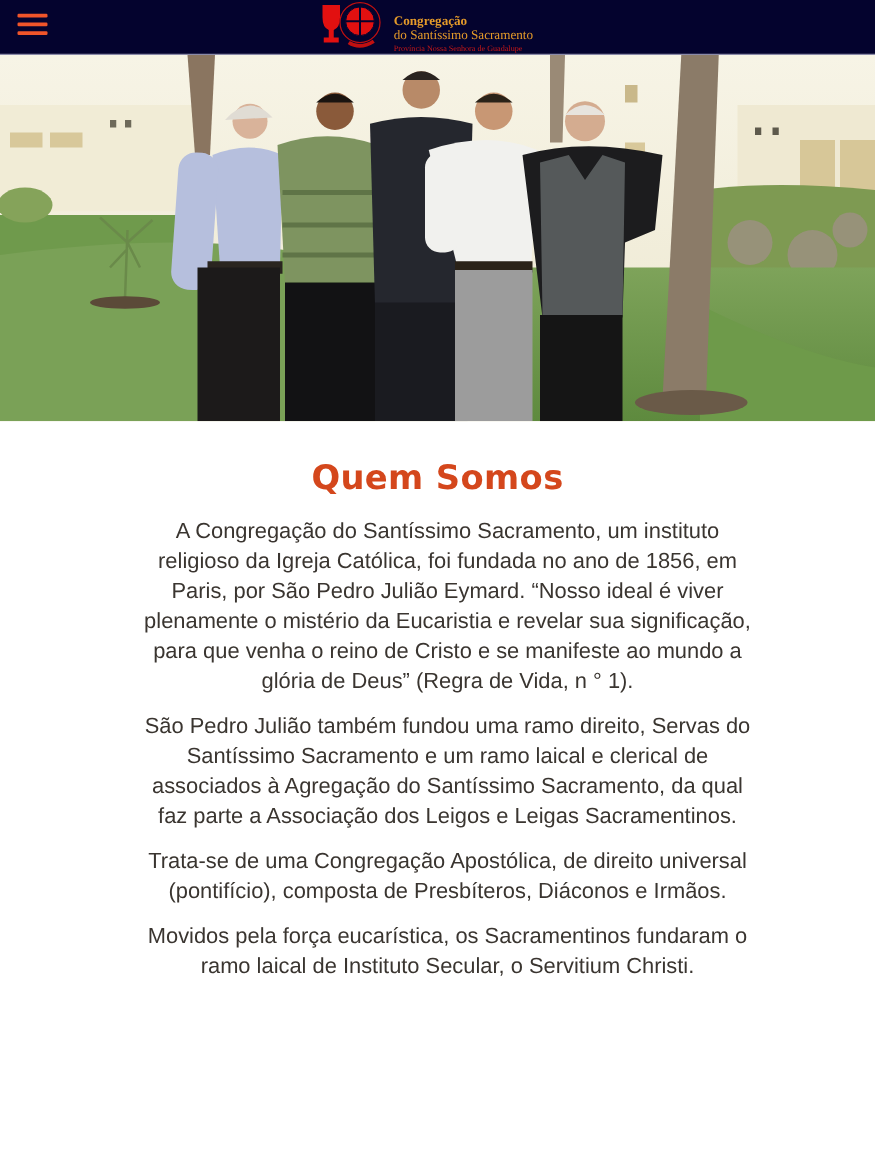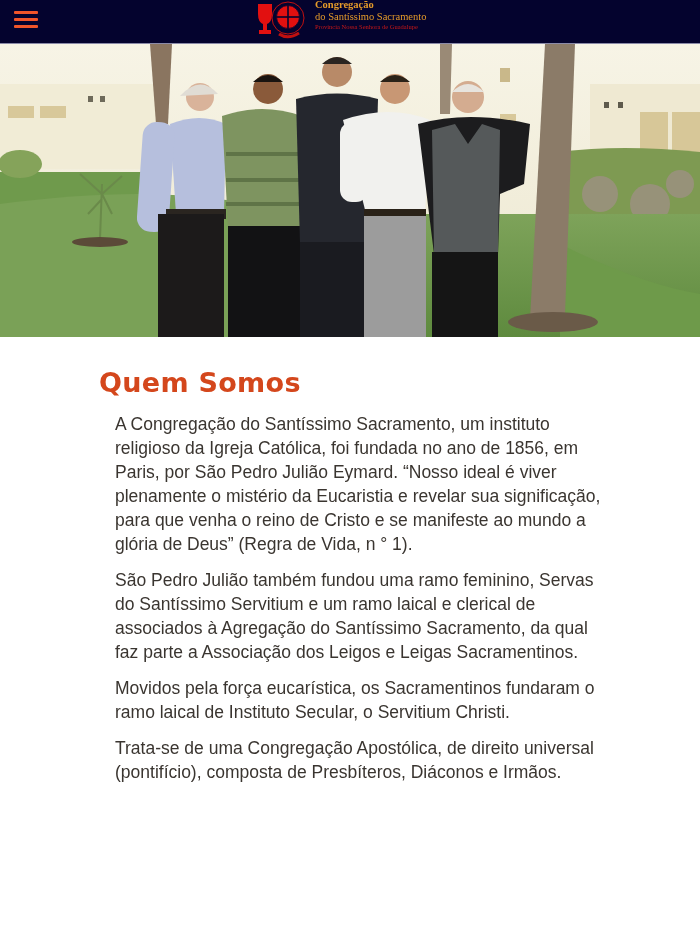--- a/index.html
+++ b/index.html
@@ -1,28 +1,28 @@
 <!DOCTYPE html>
 <html><head>
 <meta charset="utf-8">
 <style>
   html, body { margin:0; padding:0; }
   body { width:700px; height:934px; overflow:hidden; background:#ffffff; font-family:"Liberation Sans", sans-serif; }
   .header { position:relative; height:43px; background:#04032e; border-bottom:1px solid #8a8aa8; }
   .hamburger { position:absolute; left:14px; top:11px; width:24px; height:18px; cursor:pointer; }
   .hamburger span { position:absolute; left:0; width:24px; height:3px; background:#f0552a; border-radius:1px; }
   .hamburger span:nth-child(1){ top:0; } .hamburger span:nth-child(2){ top:7px; } .hamburger span:nth-child(3){ top:14px; }
-  .logo { position:absolute; left:255px; top:0; height:43px; display:flex; align-items:flex-start; cursor:pointer; }
+  .logo { position:absolute; left:255px; top:0; height:43px; display:flex; align-items:flex-end; cursor:pointer; }
   .logo svg { width:58px; height:43px; }
   .logo-text { margin-left:2px; display:flex; flex-direction:column; line-height:1; }
   .logo-line1 { font-family:"Liberation Serif", serif; font-size:10.5px; color:#e59b2a; font-weight:bold; }
   .logo-line2 { font-family:"Liberation Serif", serif; font-size:10.5px; color:#e59b2a; font-weight:normal; margin-top:1px; }
   .logo-line3 { font-family:"Liberation Serif", serif; font-size:6.5px; color:#c81818; margin-top:2px; }
   .hero { position:relative; height:293px; overflow:hidden; background:#f0ecd9; }
-  .content { padding:30px 99px 0 99px; }
+  .content { padding:30px 99px 0 99px;text-align:center; }
   h1 { margin:0 0 14px 0; font-family:"DejaVu Sans", sans-serif; font-weight:bold; font-size:27px; color:#d4471c; letter-spacing:0.3px; }
   p { margin:0 0 12px 16px; font-size:17.5px; line-height:24px; color:#3a3530; }
 </style>
 </head>
 <body>
 
 <header class="header">
   <div class="hamburger">
     <span></span>
     <span></span>
@@ -124,16 +124,16 @@
     <path d="M452 48 Q468 32 484 48" fill="#e7e4de"></path>
     <path d="M418 80 Q468 66 530 80 L524 140 L500 150 L498 210 L434 210 Z" fill="#1c1c1e"></path>
     <path d="M432 86 L455 80 L468 100 L482 80 L500 86 L498 208 L434 208 Z" fill="#55595a"></path>
     <rect x="432" y="208" width="66" height="85" fill="#151515"></rect>
   </svg>
 </div>
 
 <main class="content">
   <h1>Quem Somos</h1>
   <p>A Congregação do Santíssimo Sacramento, um instituto religioso da Igreja Católica, foi fundada no ano de 1856, em Paris, por São Pedro Julião Eymard. “Nosso ideal é viver plenamente o mistério da Eucaristia e revelar sua significação, para que venha o reino de Cristo e se manifeste ao mundo a glória de Deus” (Regra de Vida, n ° 1).</p>
-  <p>São Pedro Julião também fundou uma ramo feminino, Servas do Santíssimo Servitium e um ramo laical e clerical de associados à Agregação do Santíssimo Sacramento, da qual faz parte a Associação dos Leigos e Leigas Sacramentinos.</p>
+  <p>São Pedro Julião também fundou uma ramo direito, Servas do Santíssimo Sacramento e um ramo laical e clerical de associados à Agregação do Santíssimo Sacramento, da qual faz parte a Associação dos Leigos e Leigas Sacramentinos.</p>
+  <p>Trata-se de uma Congregação Apostólica, de direito universal (pontifício), composta de Presbíteros, Diáconos e Irmãos.</p>
   <p>Movidos pela força eucarística, os Sacramentinos fundaram o ramo laical de Instituto Secular, o Servitium Christi.</p>
-  <p>Trata-se de uma Congregação Apostólica, de direito universal (pontifício), composta de Presbíteros, Diáconos e Irmãos.</p>
 </main>
 
 </body></html>

